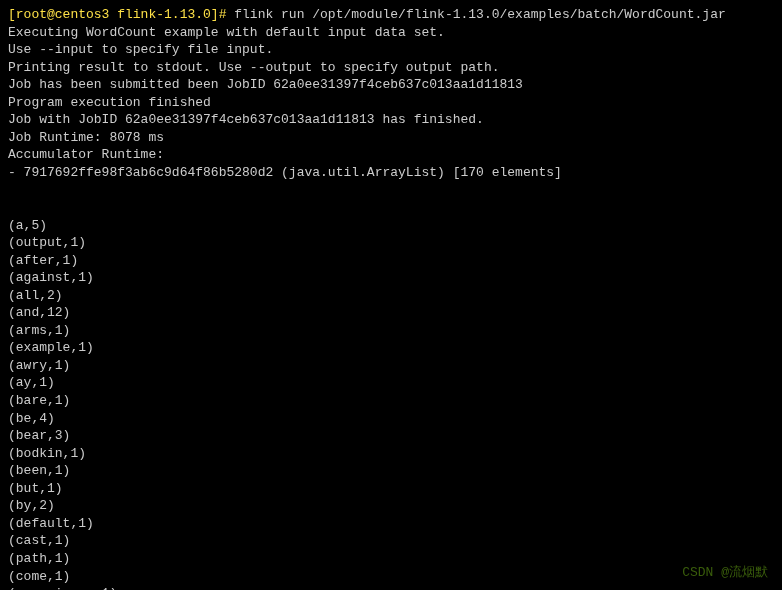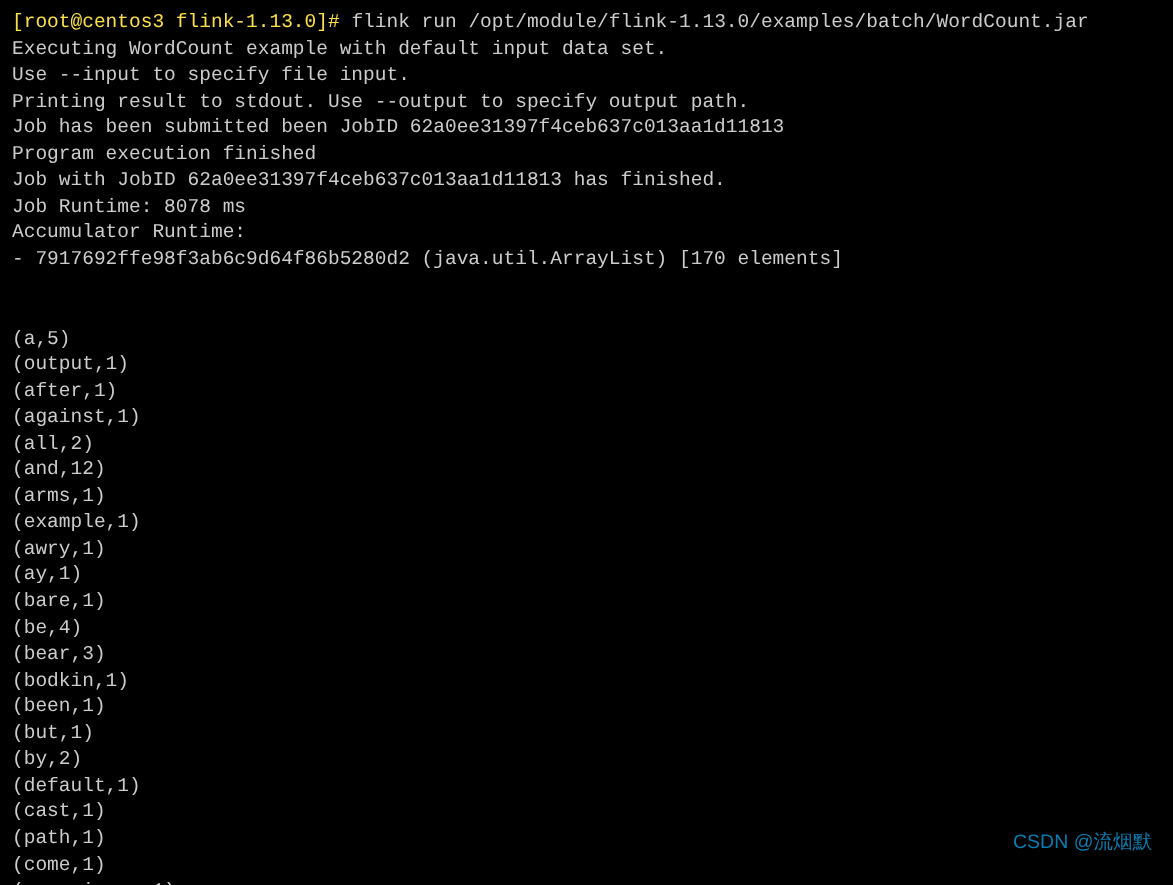--- a/index.html
+++ b/index.html
@@ -20,24 +20,24 @@
       position: relative;
     }
     .line {
       white-space: pre;
     }
     .prompt-user {
       color: #fde047;
     }
     .watermark {
       position: absolute;
-      bottom: 20px;
+      bottom: 8px;
       right: 14px;
-      color: #0ea5e9;
-      font-family: Liberation Sans, sans-serif;
+      color: #4d7c0f;
+      font-family: Liberation Mono, monospace;
       font-size: 13px;
       opacity: 0.75;
     }
   </style>
 </head>
 <body>
 
 <div class="line"><span class="prompt-user">[root@centos3 flink-1.13.0]#</span> <span>flink run /opt/module/flink-1.13.0/examples/batch/WordCount.jar</span></div>
 <div class="line">Executing WordCount example with default input data set.</div>
 <div class="line">Use --input to specify file input.</div>

